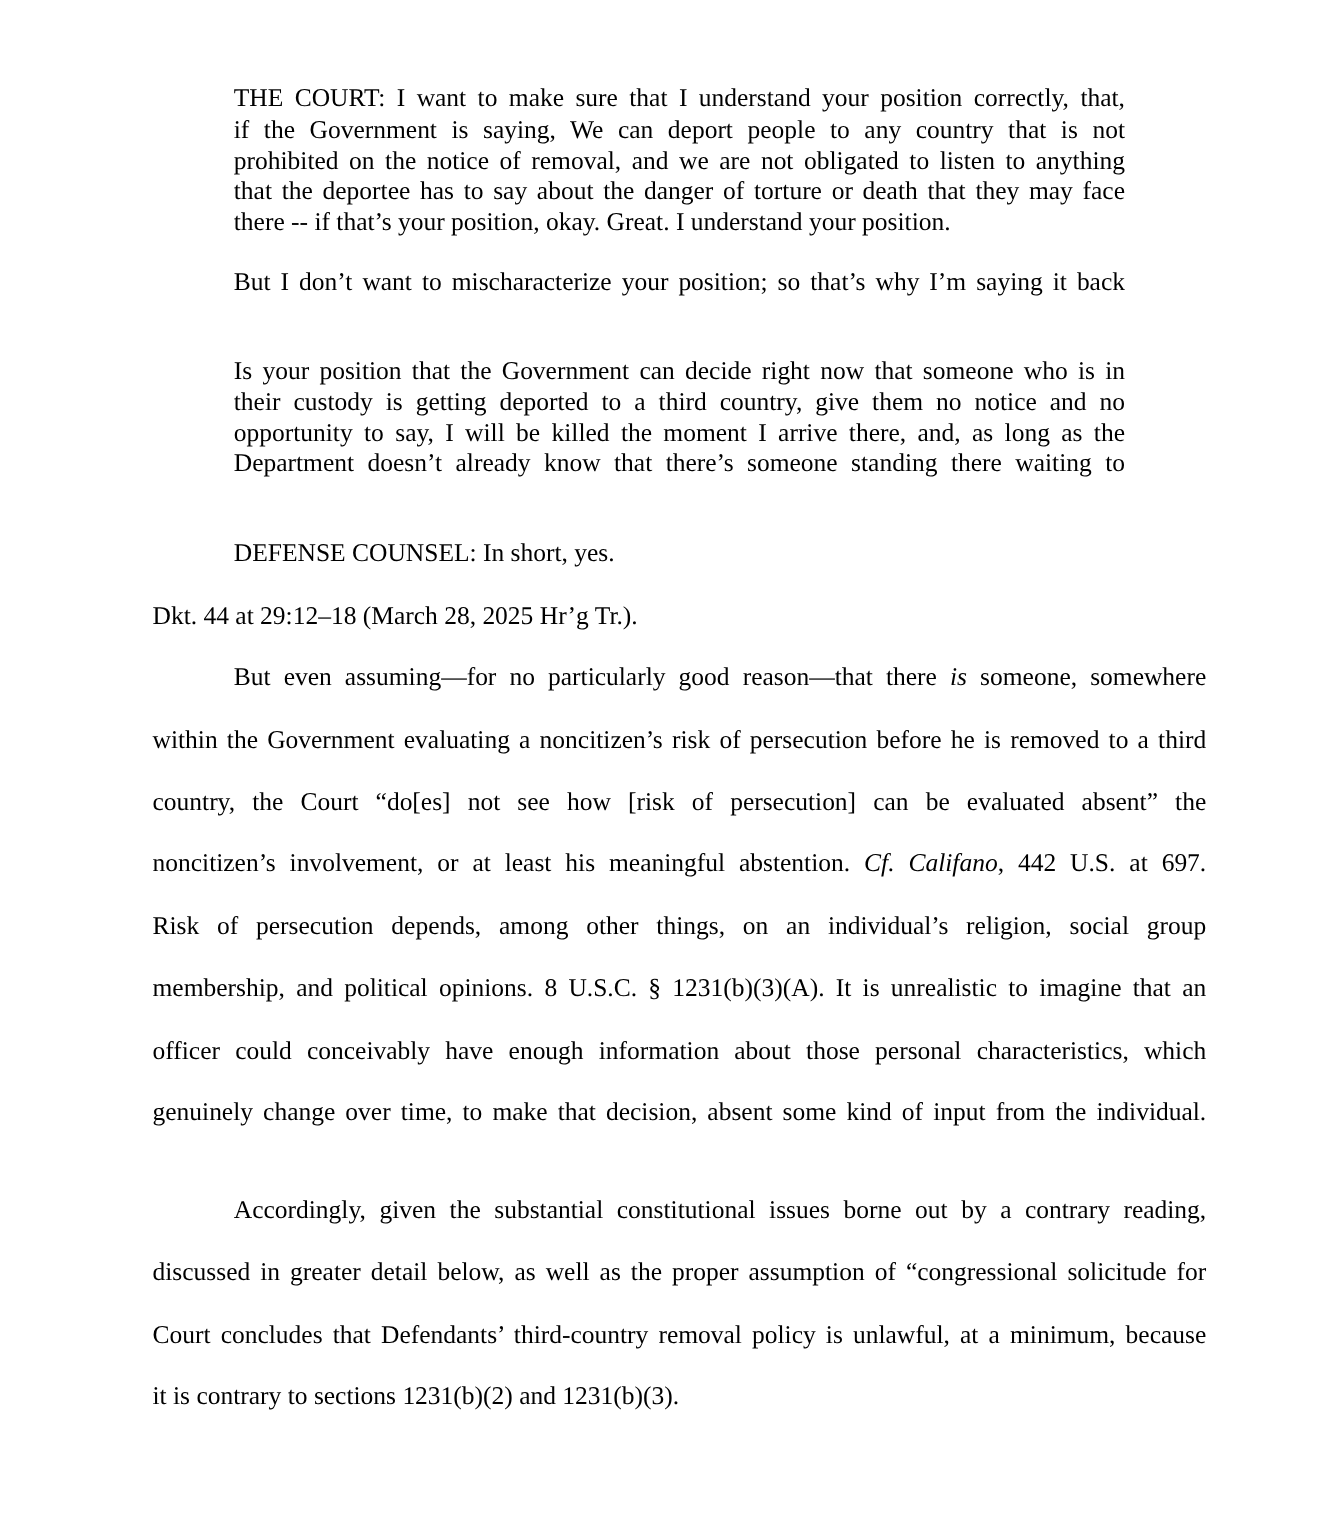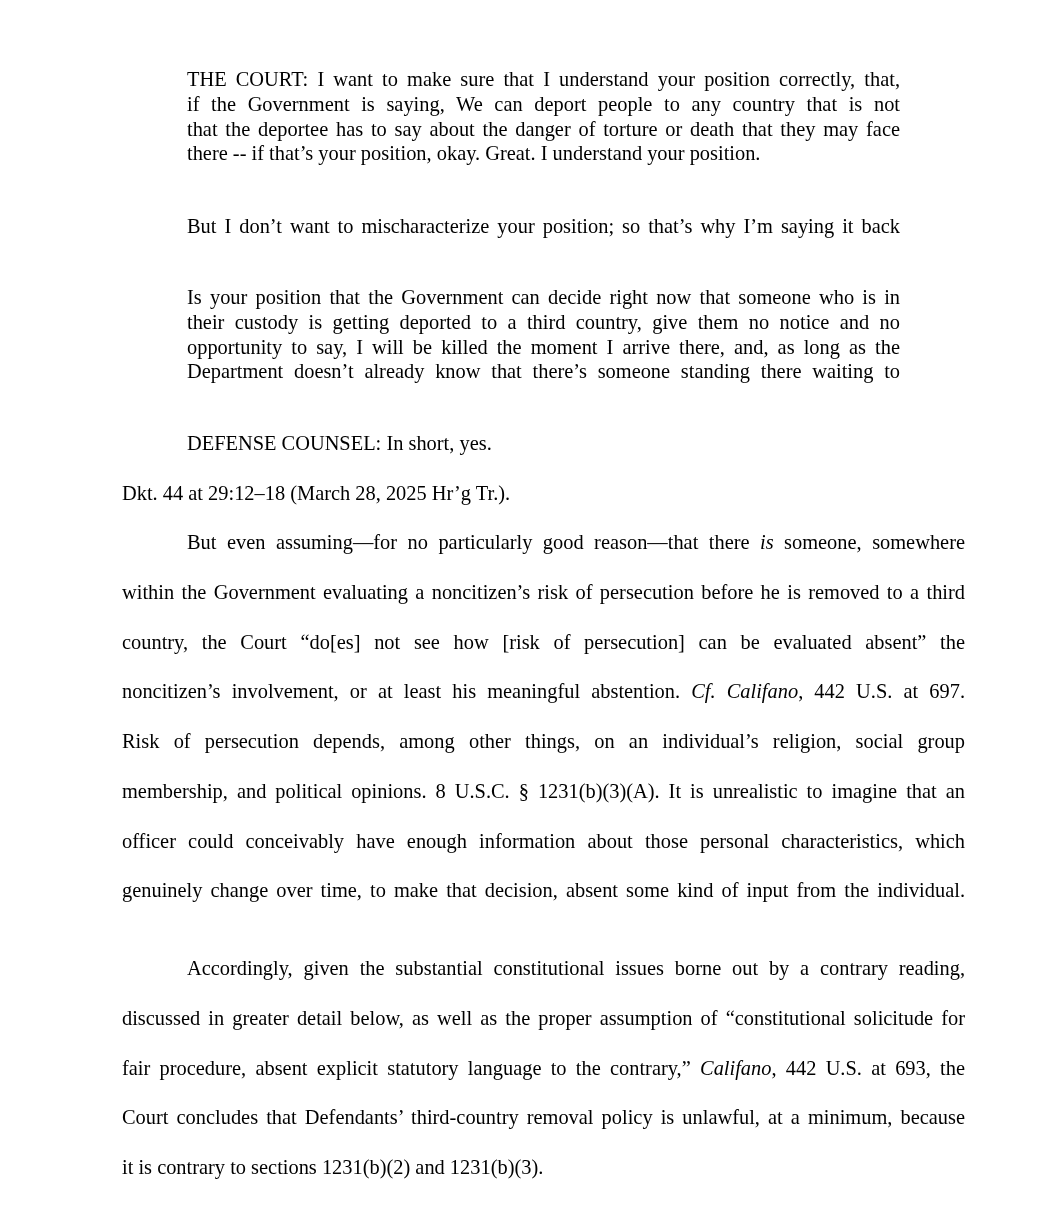--- a/index.html
+++ b/index.html
@@ -67,20 +67,21 @@
     em { }
   </style>
 </head>
 <body>
 
 <div class="page">
 
   <div class="quote" style="top:67px;">
     <span class="qline">THE COURT: I want to make sure that I understand your position correctly, that,</span>
     <span class="qline">if the Government is saying, We can deport people to any country that is not</span>
+    <span class="qline">prohibited on the notice of removal, and we are not obligated to listen to anything</span>
     <span class="qline">that the deportee has to say about the danger of torture or death that they may face</span>
     <span class="qline last">there -- if that’s your position, okay.  Great.  I understand your position.</span>
   </div>
 
   <div class="quote" style="top:214px;">
     <span class="qline">But I don’t want to mischaracterize your position; so that’s why I’m saying it back</span>
   </div>
 
   <div class="quote" style="top:285px;">
     <span class="qline">Is your position that the Government can decide right now that someone who is in</span>
@@ -101,19 +102,18 @@
     <span class="bline">country, the Court “do[es] not see how [risk of persecution] can be evaluated absent” the</span>
     <span class="bline"><span>noncitizen’s involvement, or at least his meaningful abstention.  </span><em>Cf. Califano</em><span>, 442 U.S. at 697.</span></span>
     <span class="bline">Risk of persecution depends, among other things, on an individual’s religion, social group</span>
     <span class="bline">membership, and political opinions.  8 U.S.C. § 1231(b)(3)(A).  It is unrealistic to imagine that an</span>
     <span class="bline">officer could conceivably have enough information about those personal characteristics, which</span>
     <span class="bline">genuinely change over time, to make that decision, absent some kind of input from the individual.</span>
   </div>
 
   <div class="body-para" style="top:956px;">
     <span class="bline indent">Accordingly, given the substantial constitutional issues borne out by a contrary reading,</span>
-    <span class="bline">discussed in greater detail below, as well as the proper assumption of “constitutional solicitude for</span>
-    <span class="bline"><span>fair procedure, absent explicit statutory language to the contrary,” </span><em>Califano</em><span>, 442 U.S. at 693, the</span></span>
+    <span class="bline">discussed in greater detail below, as well as the proper assumption of “congressional solicitude for</span>
     <span class="bline">Court concludes that Defendants’ third-country removal policy is unlawful, at a minimum, because</span>
     <span class="bline last">it is contrary to sections 1231(b)(2) and 1231(b)(3).</span>
   </div>
 
 </div>
 
 </body></html>

